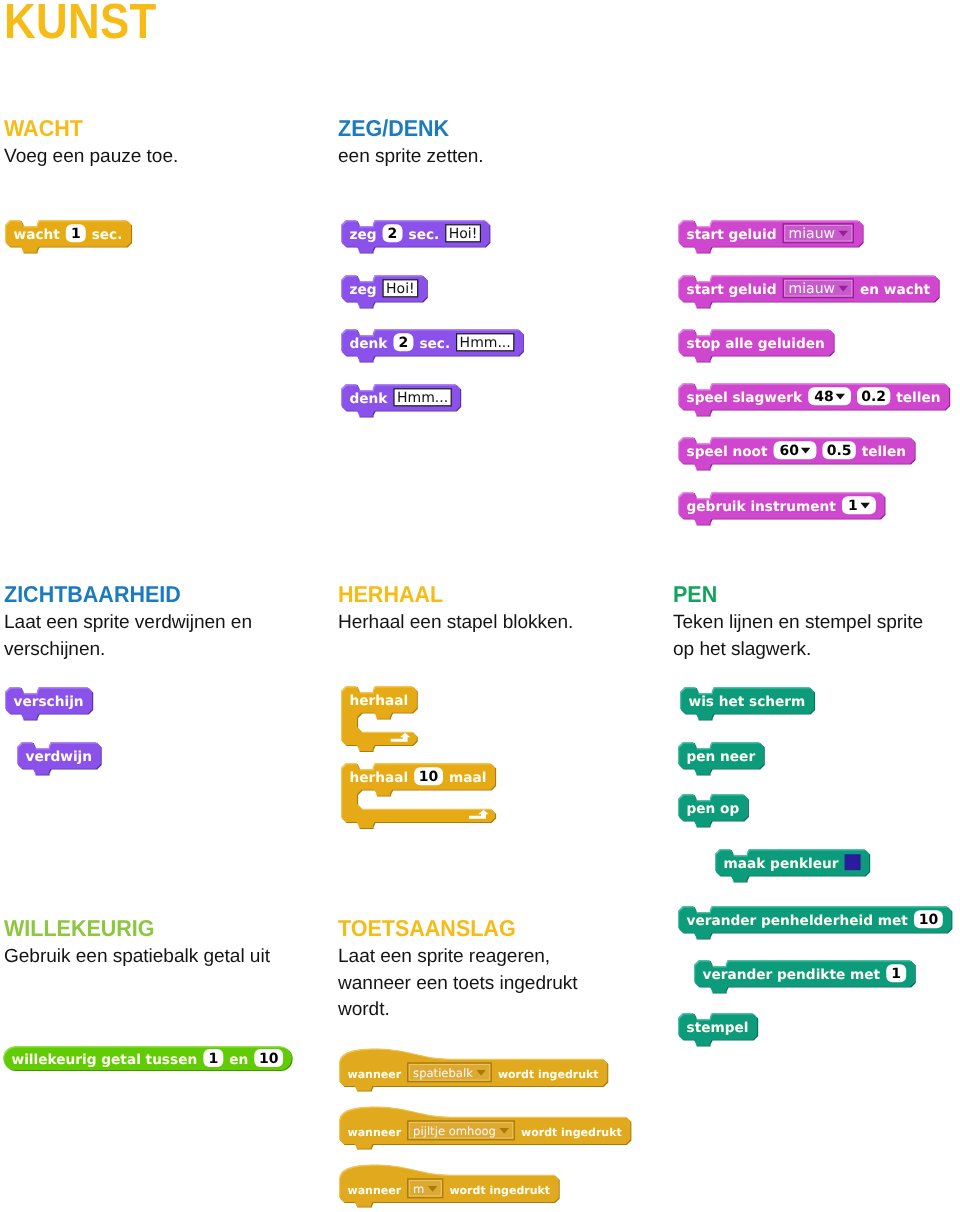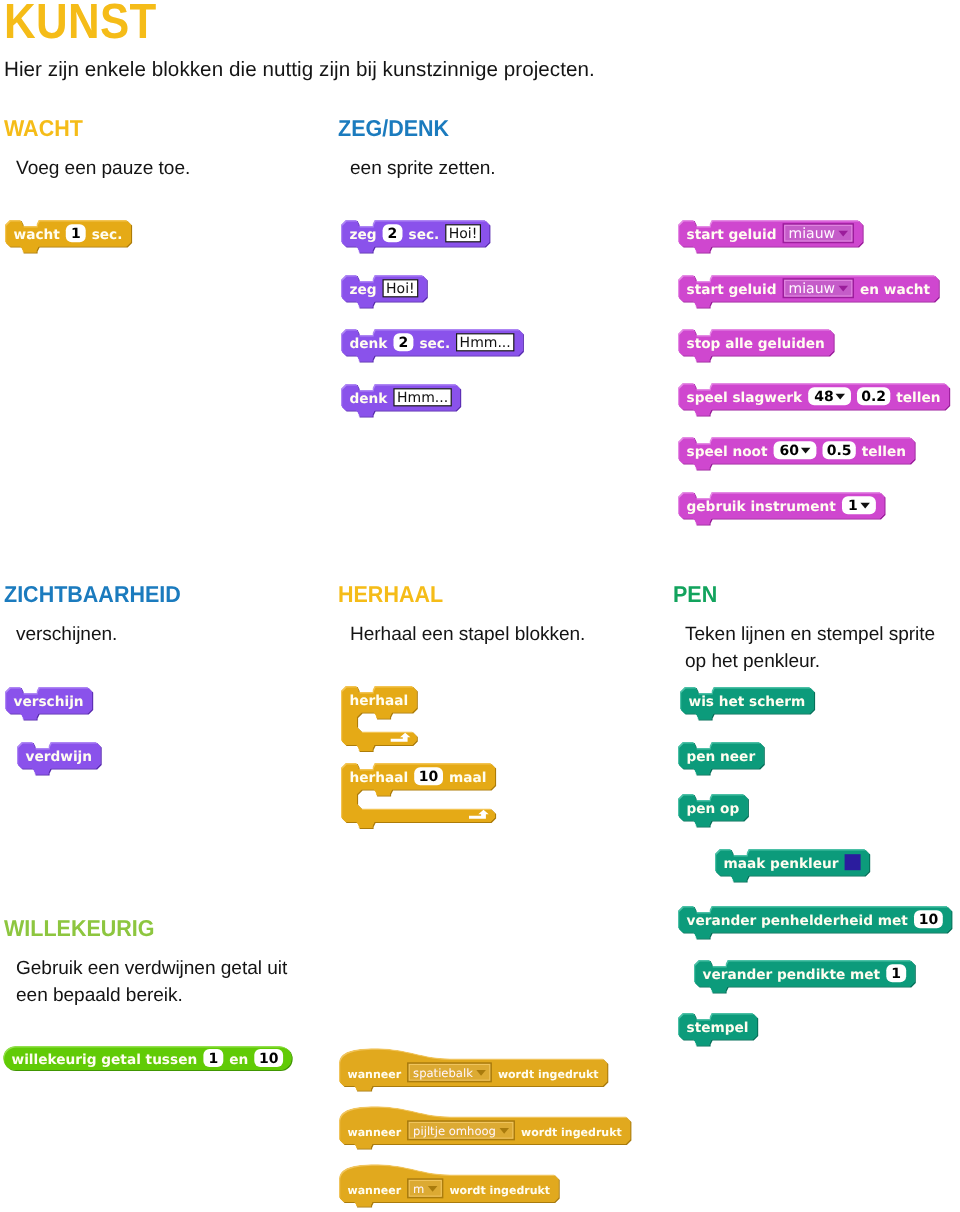--- a/index.html
+++ b/index.html
@@ -10,75 +10,82 @@
 
 .doc-title{position:absolute;left:4px;top:-5.5px;margin:0;font-size:49.5px;font-weight:bold;
            color:#F5BC18;line-height:1.1;letter-spacing:0.4px;
            transform:scaleX(0.885);transform-origin:0 0;}
 .doc-intro{position:absolute;left:4px;top:57px;margin:0;font-size:20.6px;font-weight:normal;
            color:#141414;line-height:1.25;letter-spacing:0.07px;white-space:nowrap;}
 
 .sec{position:absolute;}
 .sec h2{margin:0;font-size:23px;font-weight:bold;letter-spacing:0;line-height:1.0;
          transform:scaleX(0.935);transform-origin:0 0;white-space:nowrap;}
-.sec p{margin:12px;padding-top:4px;font-size:19.1px;font-weight:normal;color:#141414;
+.sec p{margin:0;padding-top:4px;font-size:19.1px;font-weight:normal;color:#141414;
        line-height:26.6px;letter-spacing:-0.05px;}
 .sec p .ln{display:block;white-space:nowrap;}
 
 .blk{position:absolute;}
 .blk svg{display:block;overflow:visible;shape-rendering:geometricPrecision;
          will-change:transform;}
 .btxt{font-family:"DejaVu Sans",sans-serif;font-weight:bold;fill:#FFFDF0;font-size:13.7px;letter-spacing:0;}
 .bnum{font-family:"DejaVu Sans",sans-serif;font-weight:bold;fill:#000000;font-size:13px;}
 .btext{font-family:"DejaVu Sans",sans-serif;font-weight:normal;fill:#111111;font-size:14px;}
 .bfield{font-family:"DejaVu Sans",sans-serif;font-weight:normal;fill:#FFF6FF;font-size:14px;}
 
 </style>
 </head>
 <body>
 
 <div class="page">
 <h1 class="doc-title">KUNST</h1>
-<p class="doc-intro">Hier zijn enkele blokken die nuttig zijn bij kunstzinnige projecten.</p>
 <div class="sec" style="left:4px;top:117px">
       <h2 style="color:#F5BC18">WACHT</h2>
       <p>
         <span class="ln">Voeg een pauze toe.</span>
       </p>
     </div>
 <div class="sec" style="left:338px;top:117px">
       <h2 style="color:#1B7BBE">ZEG/DENK</h2>
       <p>
         <span class="ln">een sprite zetten.</span>
       </p>
     </div>
 <div class="sec" style="left:4px;top:583px">
       <h2 style="color:#1B7BBE">ZICHTBAARHEID</h2>
       <p>
+        <span class="ln">Laat een sprite verdwijnen en</span>
         <span class="ln">verschijnen.</span>
       </p>
     </div>
 <div class="sec" style="left:338px;top:583px">
       <h2 style="color:#F5BC18">HERHAAL</h2>
       <p>
         <span class="ln">Herhaal een stapel blokken.</span>
       </p>
     </div>
 <div class="sec" style="left:673px;top:583px">
       <h2 style="color:#12A35D">PEN</h2>
       <p>
         <span class="ln">Teken lijnen en stempel sprite</span>
-        <span class="ln">op het penkleur.</span>
+        <span class="ln">op het slagwerk.</span>
       </p>
     </div>
 <div class="sec" style="left:4px;top:917px">
       <h2 style="color:#8DC63F">WILLEKEURIG</h2>
       <p>
-        <span class="ln">Gebruik een verdwijnen getal uit</span>
-        <span class="ln">een bepaald bereik.</span>
+        <span class="ln">Gebruik een spatiebalk getal uit</span>
+      </p>
+    </div>
+<div class="sec" style="left:338px;top:917px">
+      <h2 style="color:#F5BC18">TOETSAANSLAG</h2>
+      <p>
+        <span class="ln">Laat een sprite reageren,</span>
+        <span class="ln">wanneer een toets ingedrukt</span>
+        <span class="ln">wordt.</span>
       </p>
     </div>
 <div class="blk" style="left:5.0px;top:220.0px">
       <svg width="129.0" height="35.5" viewBox="0 0 129.0 35.5">
         <defs>
           <clipPath id="g_wacht">
             <path d="M 0 4.5 L 4.5 0 L 15.5 0 L 17.5 4.0 L 17.5 6.0 L 31.5 6.0 L 31.5 4.0 L 33.5 0 L 121.5 0 L 126.0 4.5 L 126.0 22.0 L 121.5 26.5 L 33.5 26.5 L 31.5 30.5 L 31.5 32.5 L 17.5 32.5 L 17.5 30.5 L 15.5 26.5 L 4.5 26.5 L 0 22.0 Z"></path>
           </clipPath>
         </defs>
         <path d="M 0 4.5 L 4.5 0 L 15.5 0 L 17.5 4.0 L 17.5 6.0 L 31.5 6.0 L 31.5 4.0 L 33.5 0 L 121.5 0 L 126.0 4.5 L 126.0 22.0 L 121.5 26.5 L 33.5 26.5 L 31.5 30.5 L 31.5 32.5 L 17.5 32.5 L 17.5 30.5 L 15.5 26.5 L 4.5 26.5 L 0 22.0 Z" transform="translate(1.1,1.1)" fill="#AD7C08"></path>

